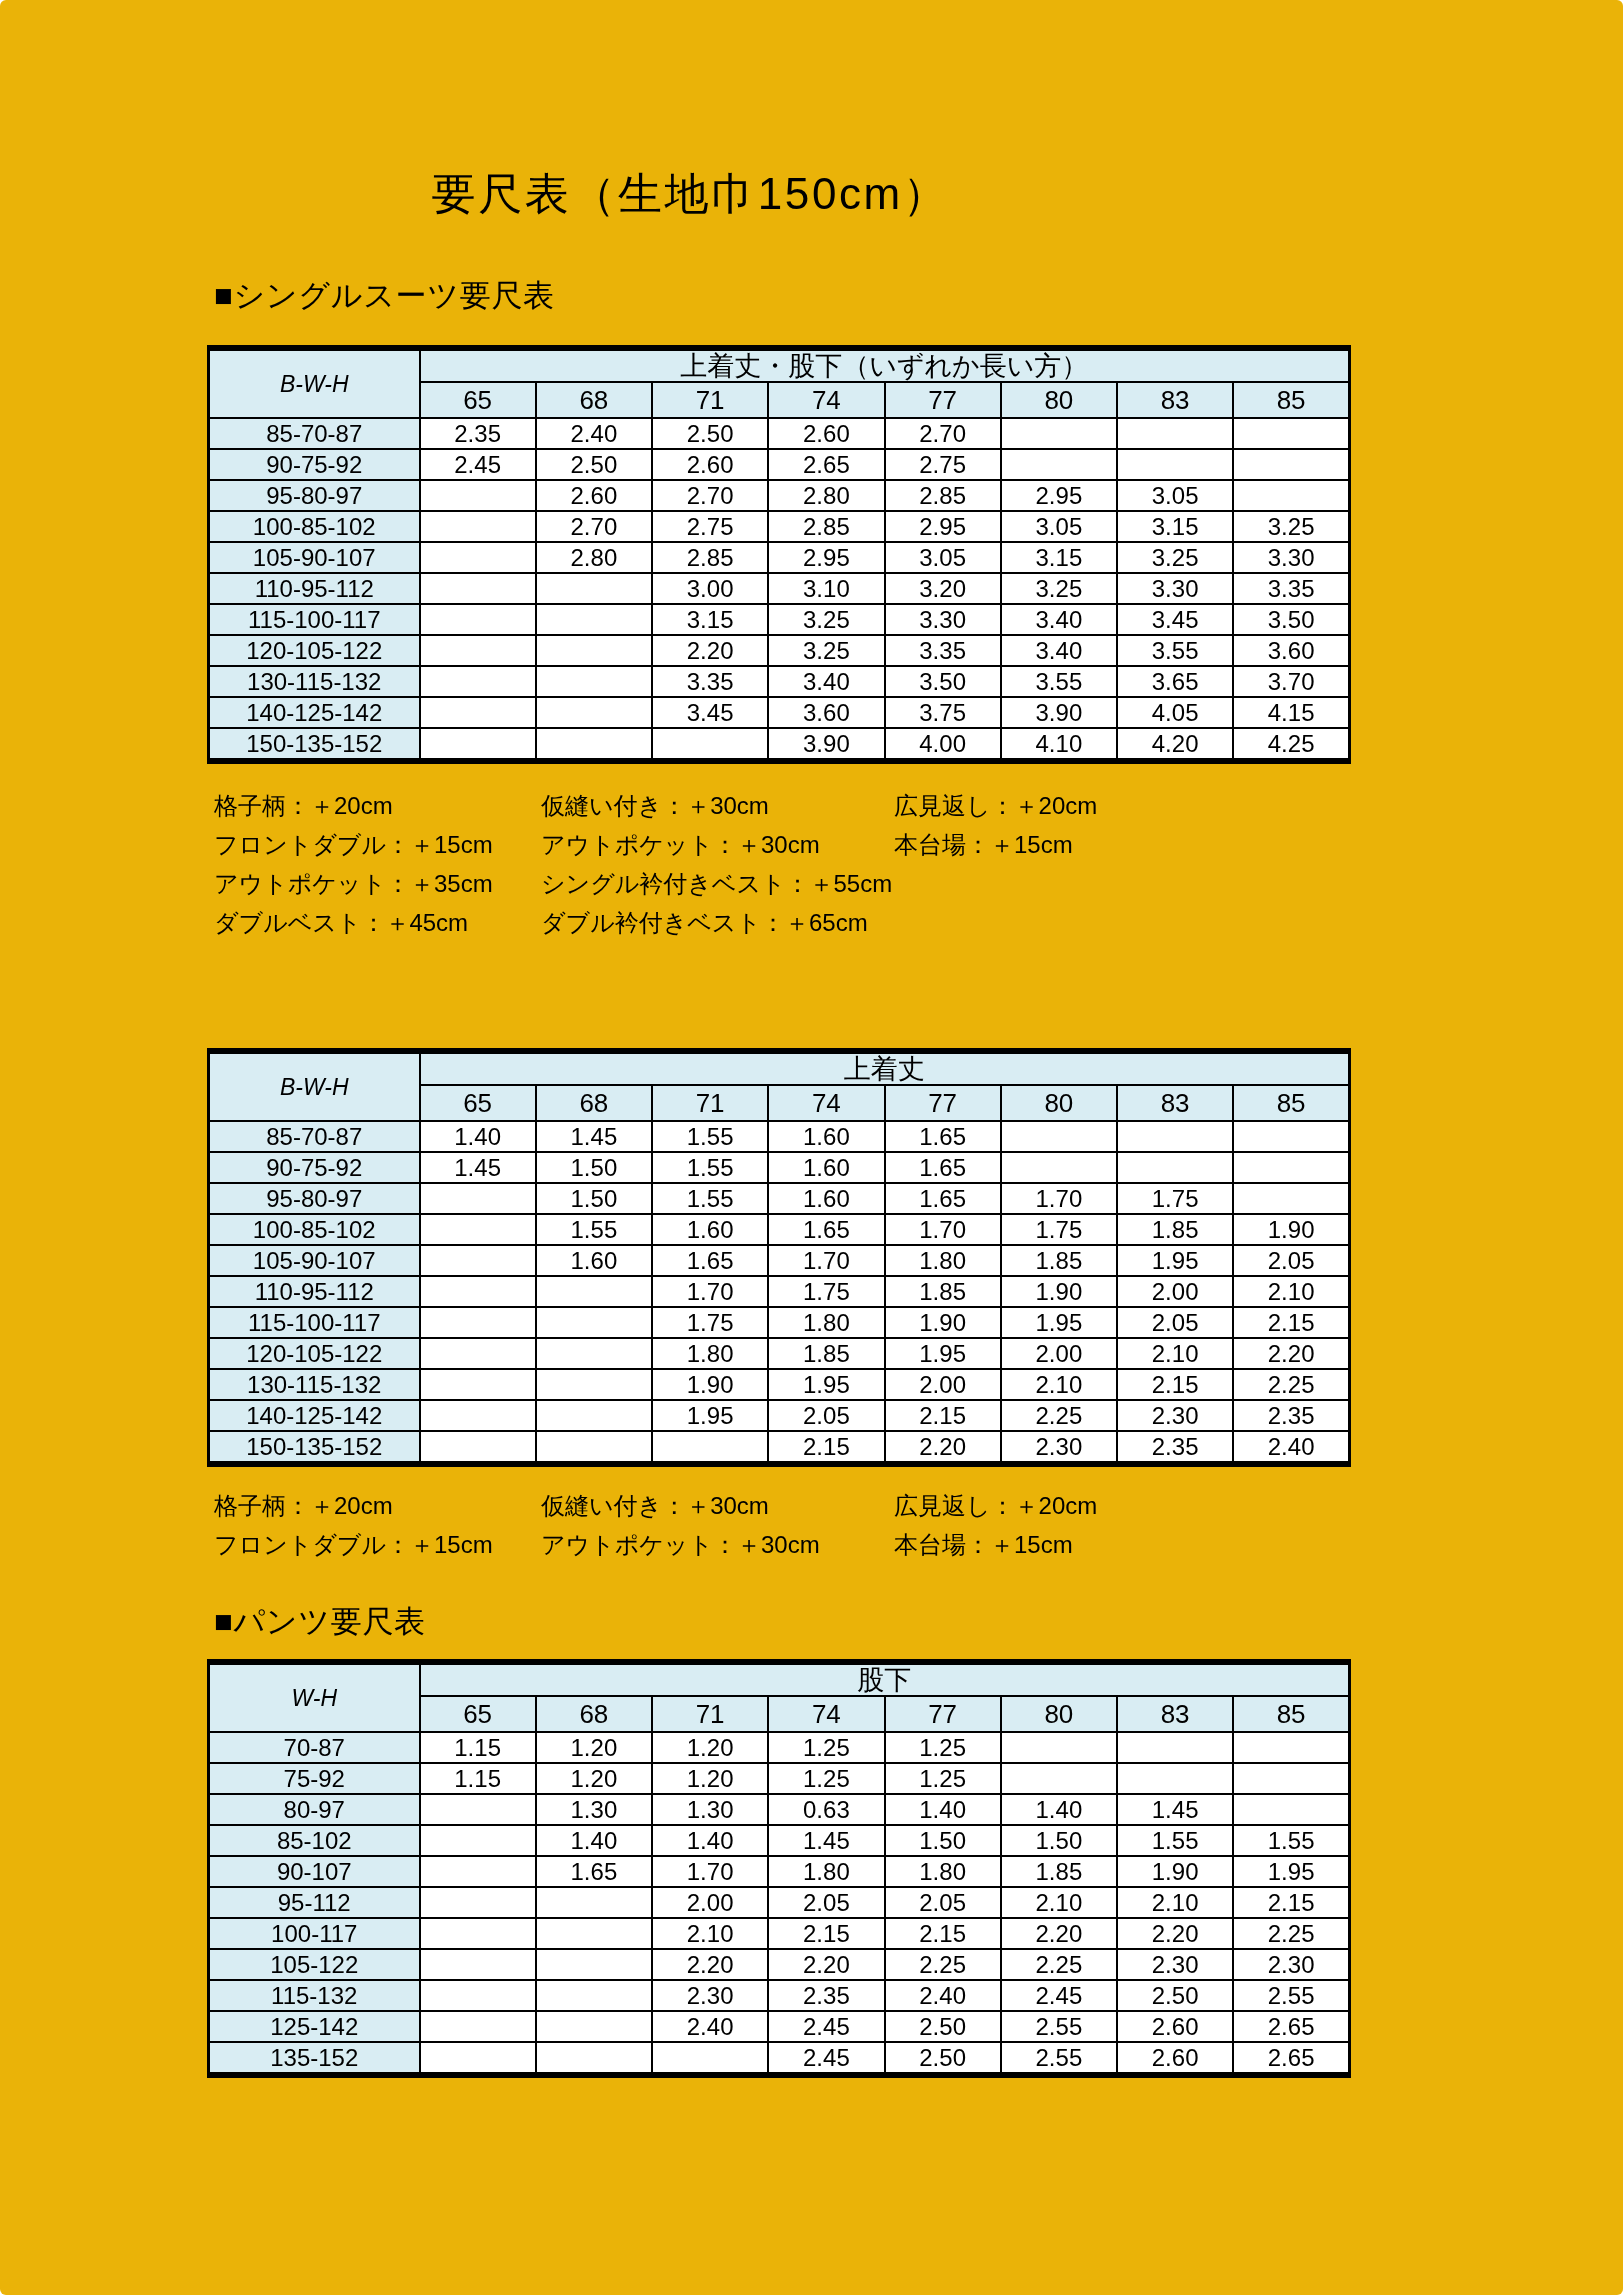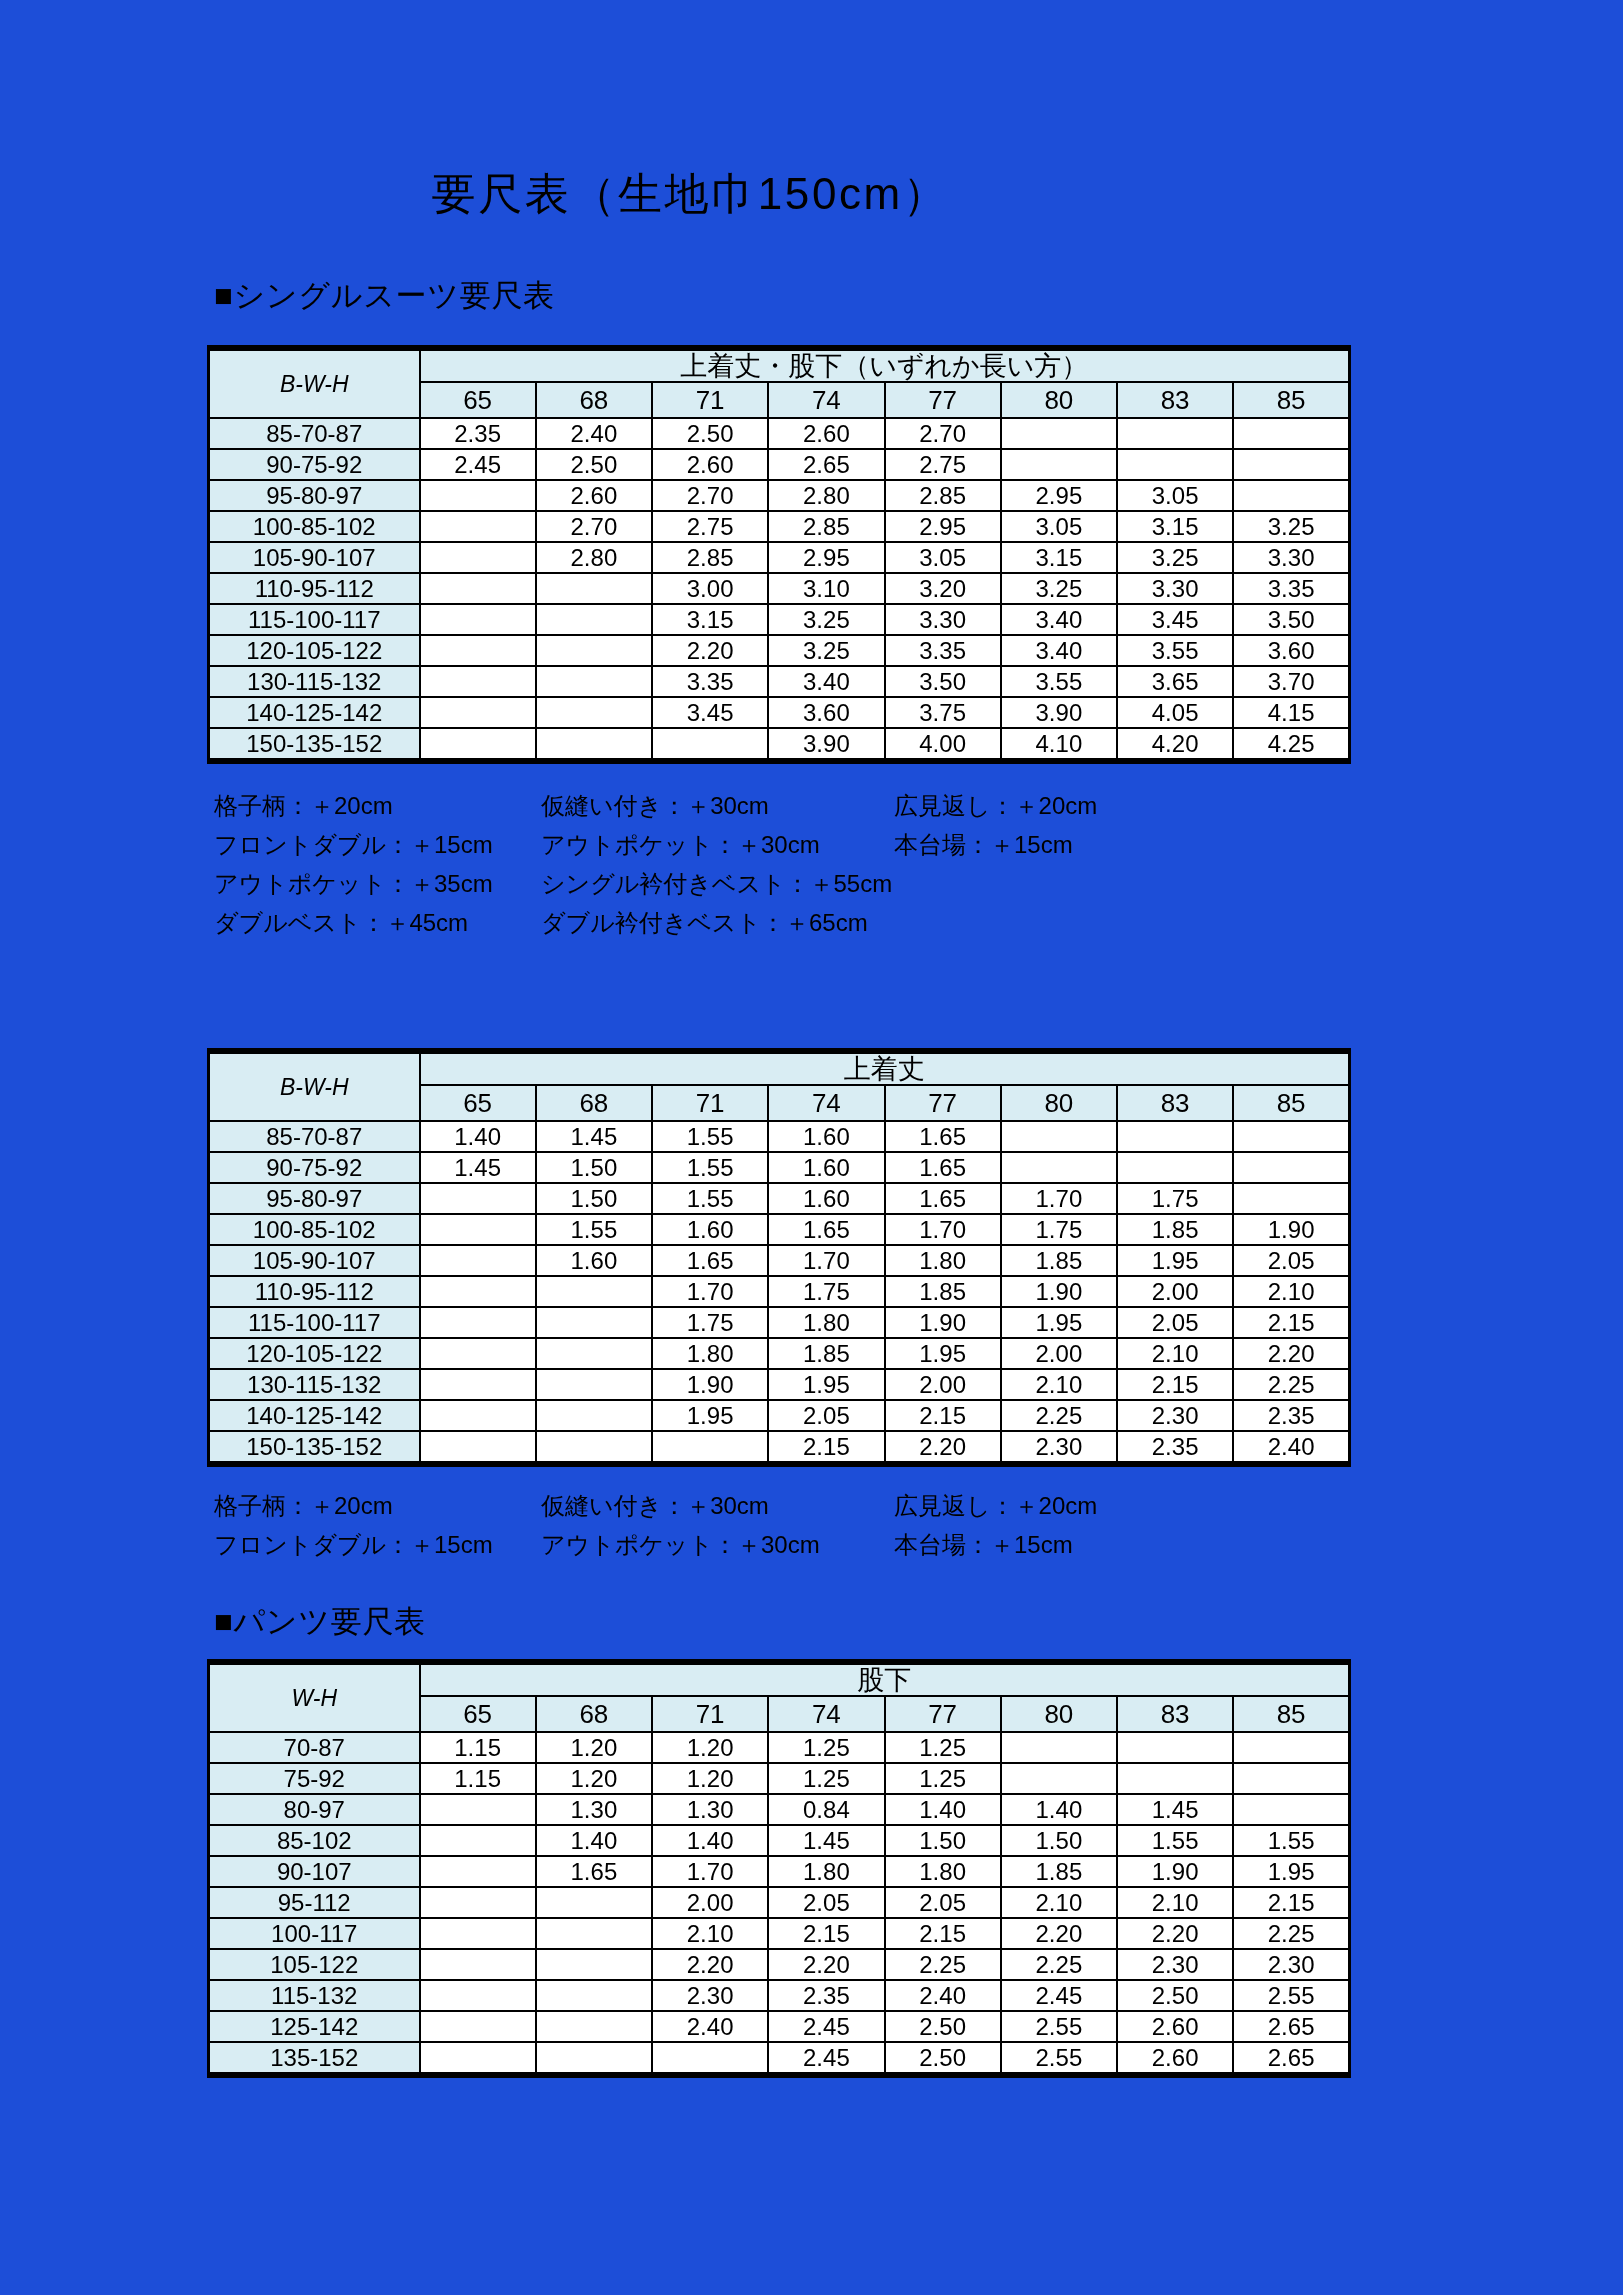--- a/index.html
+++ b/index.html
@@ -1,20 +1,20 @@
 <!DOCTYPE html>
 <html style="--hbg: #d9edf3;font-size:10.5px"><head>
 <meta charset="utf-8">
 <style>
   html,body{margin:0;padding:0;background:#ffffff;}
   body{
     width:1623px;height:2295px;position:relative;overflow:hidden;
     font-family:"Liberation Sans","DejaVu Sans",sans-serif;color:#000;
   }
-  .page{position:absolute;inset:0;background:#1d4ed8;}
+  .page{position:absolute;inset:0;background:#eab308;border-radius:6px;}
 
   .doc-title{
     position:absolute;top:165px;left:0;width:1381px;text-align:center;
     font-size:44px;letter-spacing:2.6px;white-space:nowrap;
   }
   .unit-note{
     position:absolute;top:217px;left:207px;width:1144px;text-align:right;
     font-size:24px;white-space:nowrap;
   }
   .sec-heading{
@@ -438,21 +438,21 @@
           <td>1.25</td>
           <td></td>
           <td></td>
           <td></td>
         </tr>
         <tr>
           <th>80-97</th>
           <td></td>
           <td>1.30</td>
           <td>1.30</td>
-          <td>0.84</td>
+          <td>0.63</td>
           <td>1.40</td>
           <td>1.40</td>
           <td>1.45</td>
           <td></td>
         </tr>
         <tr>
           <th>85-102</th>
           <td></td>
           <td>1.40</td>
           <td>1.40</td>

